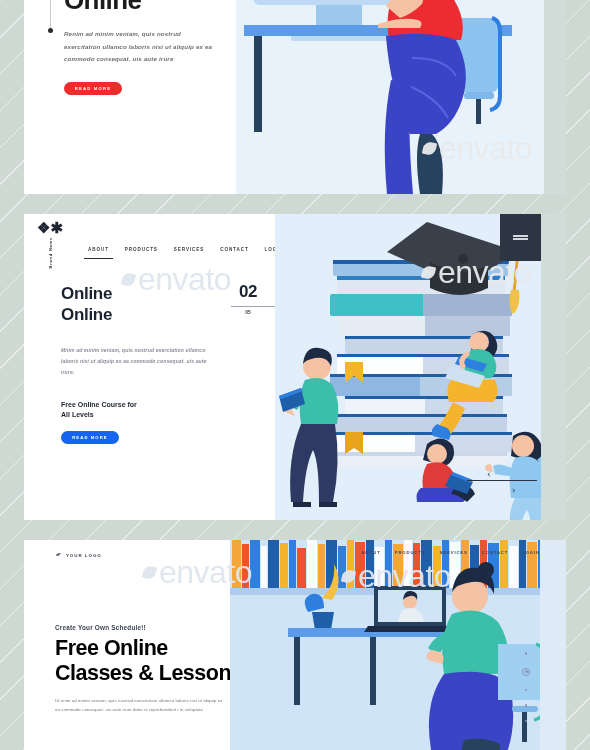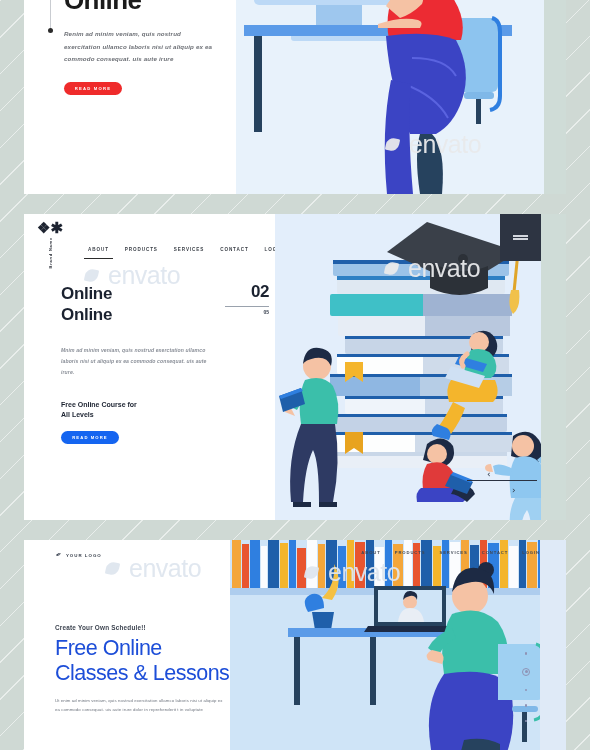--- a/index.html
+++ b/index.html
@@ -28,22 +28,22 @@
   }
   #panel-1{ top:-60px; height:254px; }
   #panel-2{ top:214px; height:306px; }
   #panel-3{ top:540px; height:215px; }
 
   .panel-inner{ position:absolute; inset:0; display:flex; }
 
   
   .wm{
     position:absolute; z-index:30; pointer-events:none;
-    color:#e9eaec; font-size:25px; font-weight:400; letter-spacing:-.5px;
-    display:flex; align-items:center; gap:10px; opacity:.95;
+    color:#e9eaec; font-size:32px; font-weight:400; letter-spacing:-.5px;
+    display:flex; align-items:center; gap:3px; opacity:.95;margin-left:37px;
   }
   .wm .leaf{
     width:13px;height:13px;border-radius:60% 10% 60% 10%;
     background:#e9eaec; display:inline-block; transform:rotate(12deg);
   }
   .wm.dark{ color:#dfe6ef; }
   .wm.dark .leaf{ background:#dfe6ef; }
 
   
   .p1-left{ width:212px; background:#fff; position:relative; padding:0 0 0 40px; }
@@ -102,21 +102,21 @@
   .p2-kicker{
     margin-top:22px; font-size:7px; font-weight:700; color:#1b2230; line-height:1.45; width:130px;
   }
   .btn-blue{
     margin-top:11px; display:inline-flex; align-items:center; justify-content:center;
     background:#1565f0; color:#fff; border-radius:20px;
     width:58px; height:13px; font-size:4.2px; font-weight:700; letter-spacing:1.1px;
     border:none; cursor:pointer;
   }
   .slidecount{
-    position:absolute; right:6px; top:68px; width:54px; text-align:right;
+    position:absolute; right:0; top:68px; width:54px; text-align:center;
   }
   .slidecount .cur{ font-size:17px; font-weight:700; color:#1b2230; letter-spacing:-.5px;}
   .slidecount .bar{ height:1px; background:#9aa2ad; margin:4px 0 2px auto; width:44px;}
   .slidecount .tot{ font-size:5px; font-weight:700; color:#3a4250; }
   .p2-right{ flex:1; position:relative; background:#e3eefb; overflow:hidden;}
   .hamb{
     position:absolute; right:25px; top:0; width:41px; height:47px; background:#2d3442;
     display:flex; align-items:center; justify-content:center; z-index:25; cursor:pointer;
   }
   .hamb span{ display:block; width:15px; height:1.6px; background:#d3d7de; margin:1.7px 0;}
@@ -134,21 +134,21 @@
   
   .p3-left{ width:206px; background:#fff; position:relative;}
   .p3-logo{
     position:absolute; left:32px; top:11px; display:flex; align-items:center; gap:4px;
   }
   .p3-logo .ic{ font-size:7px; color:#3a4250; transform:rotate(-25deg); }
   .p3-logo .tx{ font-size:4.4px; font-weight:700; letter-spacing:1px; color:#39404c;}
   .p3-body{ position:absolute; left:31px; top:84px; right:6px;}
   .p3-kicker{ font-size:6.4px; font-weight:600; color:#3d4450; letter-spacing:.2px;}
   .p3-title{
-    margin-top:5px; font-size:21.5px; font-weight:400; color:#1d4ed8; line-height:1.18;
+    margin-top:5px; font-size:21.5px; font-weight:700; color:#000000; line-height:1.18;
     letter-spacing:-.5px; white-space:nowrap;
   }
   .p3-sub{
     margin-top:9px; width:168px; font-size:4.3px; line-height:2.25; color:#6f757f; letter-spacing:.1px;
   }
   .p3-right{ flex:1; position:relative; background:#cfe4f7; overflow:hidden;}
   .p3-nav{
     position:absolute; right:26px; top:10px; display:flex; gap:14px; z-index:25;
   }
   .p3-nav a{ font-size:4.2px; letter-spacing:.9px; color:#3f4652; text-decoration:none; font-weight:600;}

